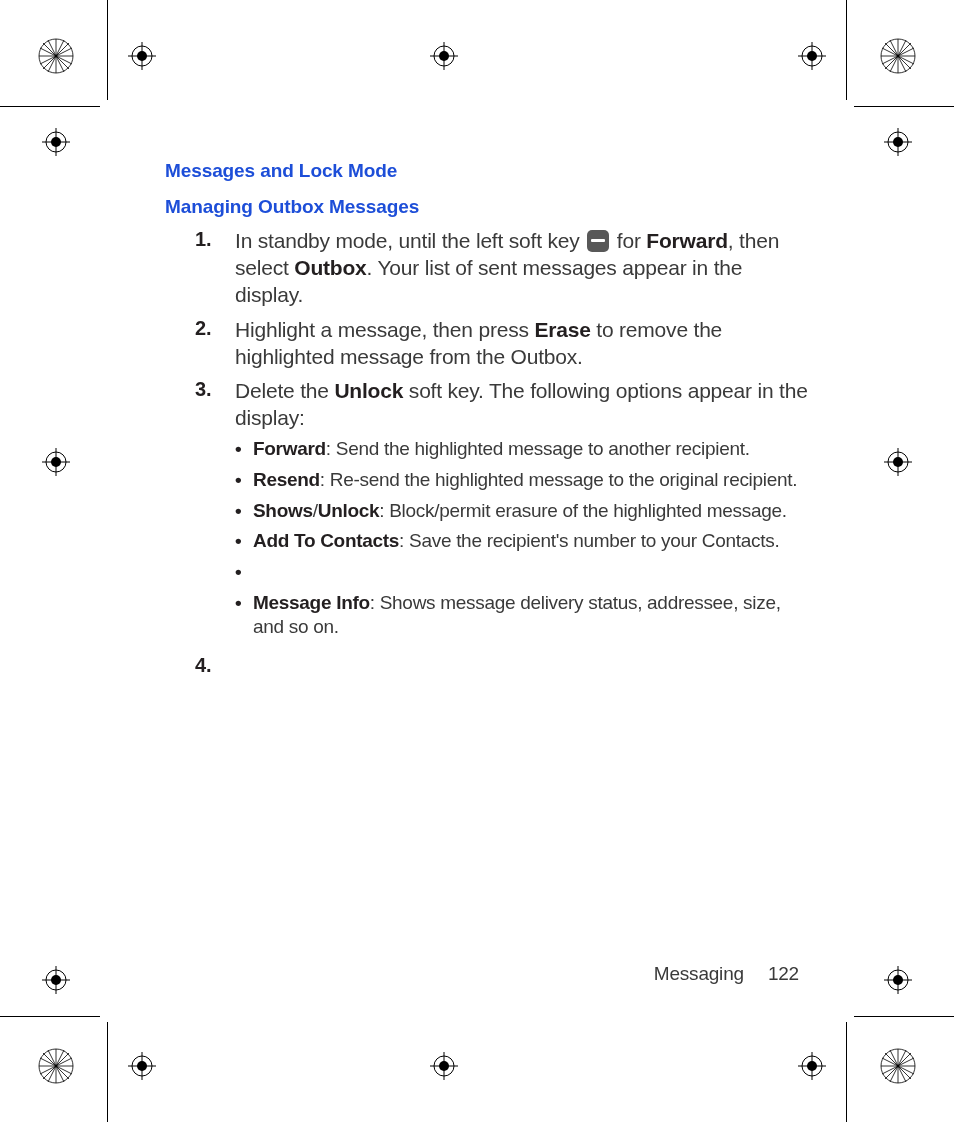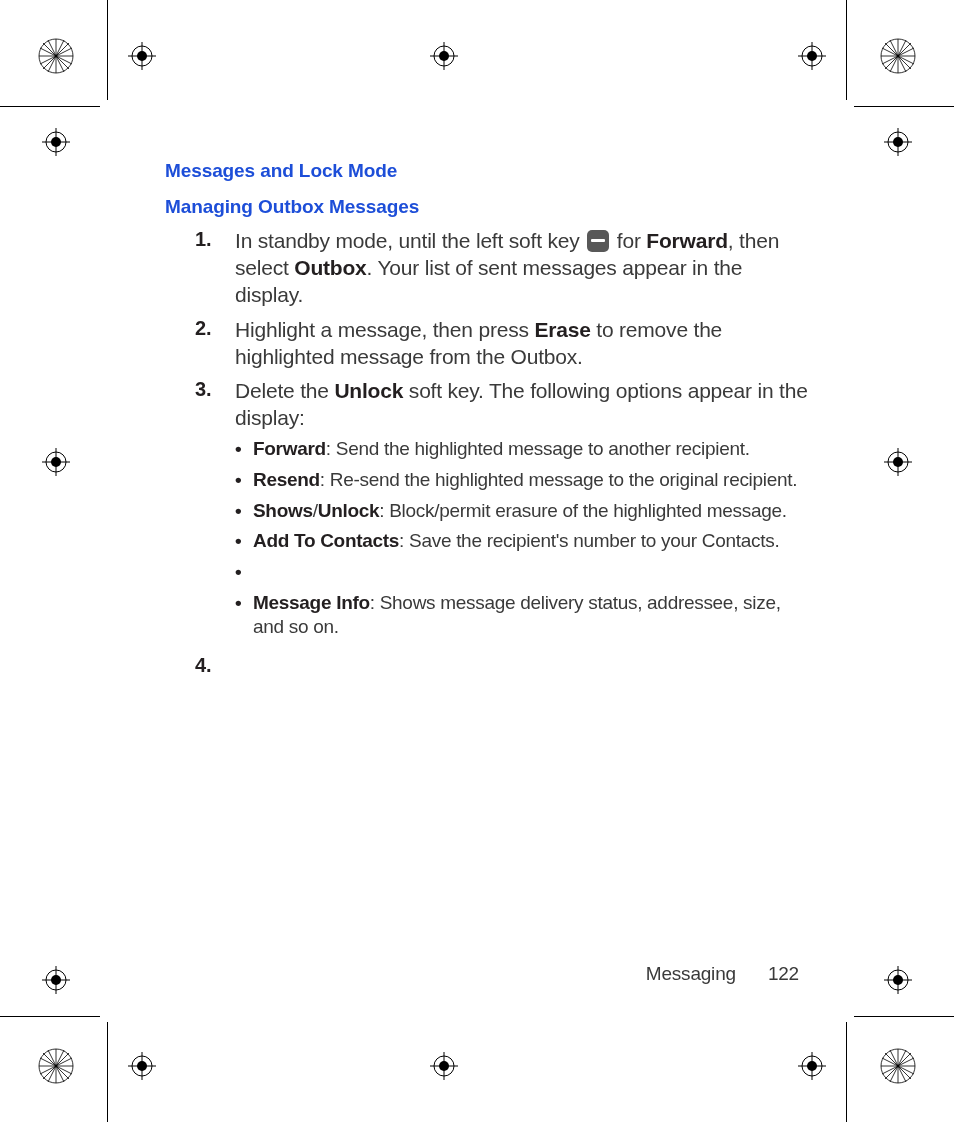--- a/index.html
+++ b/index.html
@@ -108,21 +108,21 @@
   }
   .footer {
     position: absolute;
     right: 155px;
     top: 963px;
     font-size: 19px;
     font-stretch: condensed;
     color: #3a3a3a;
     letter-spacing: -0.2px;
   }
-  .footer .chap { margin-right: 32px; }
+  .footer .chap { margin-right: 24px; }
 
   
   .reg {
     position: absolute;
     width: 28px;
     height: 28px;
   }
   .reg svg { width: 28px; height: 28px; display:block; }
   .radial {
     position: absolute;

